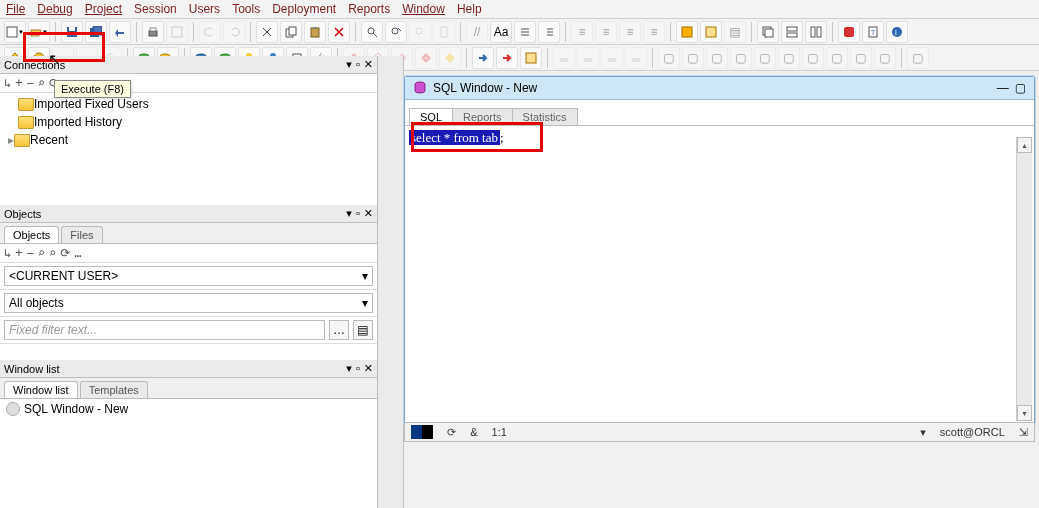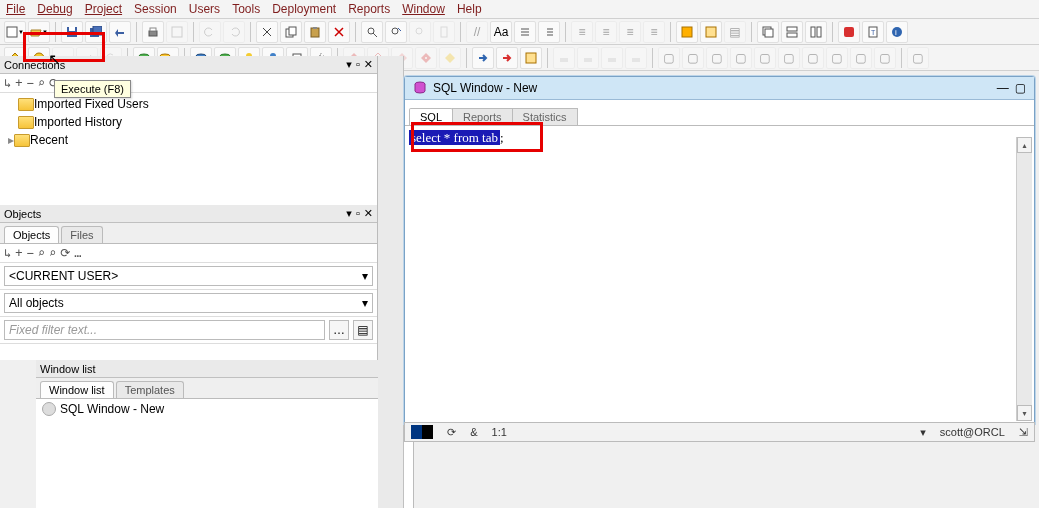--- a/index.html
+++ b/index.html
@@ -455,21 +455,21 @@
         <span>▾</span>
       </div>
     </div>
     <div class="input-row">
       <div class="txt">Fixed filter text...</div>
       <div class="sq-btn">…</div>
       <div class="sq-btn">▤</div>
     </div>
   </div>
 
-  <div class="panel" style="top:304px; height:148px;margin-left:36px;">
+  <div class="panel" style="top:304px; height:148px;">
     <div class="panel-title">
       <span>Window list</span>
       <div class="panel-ctl">
         <span>▾</span>
         <span>▫</span>
         <span>✕</span>
       </div>
     </div>
     <div class="tabs-row">
       <div class="sub-tab">Window list</div>

